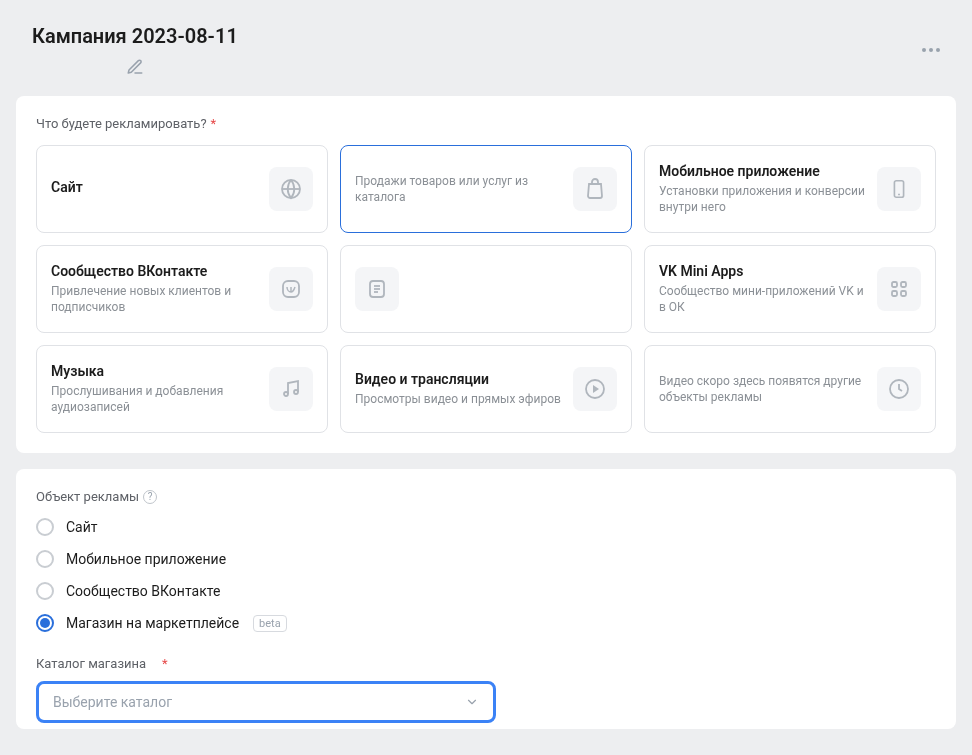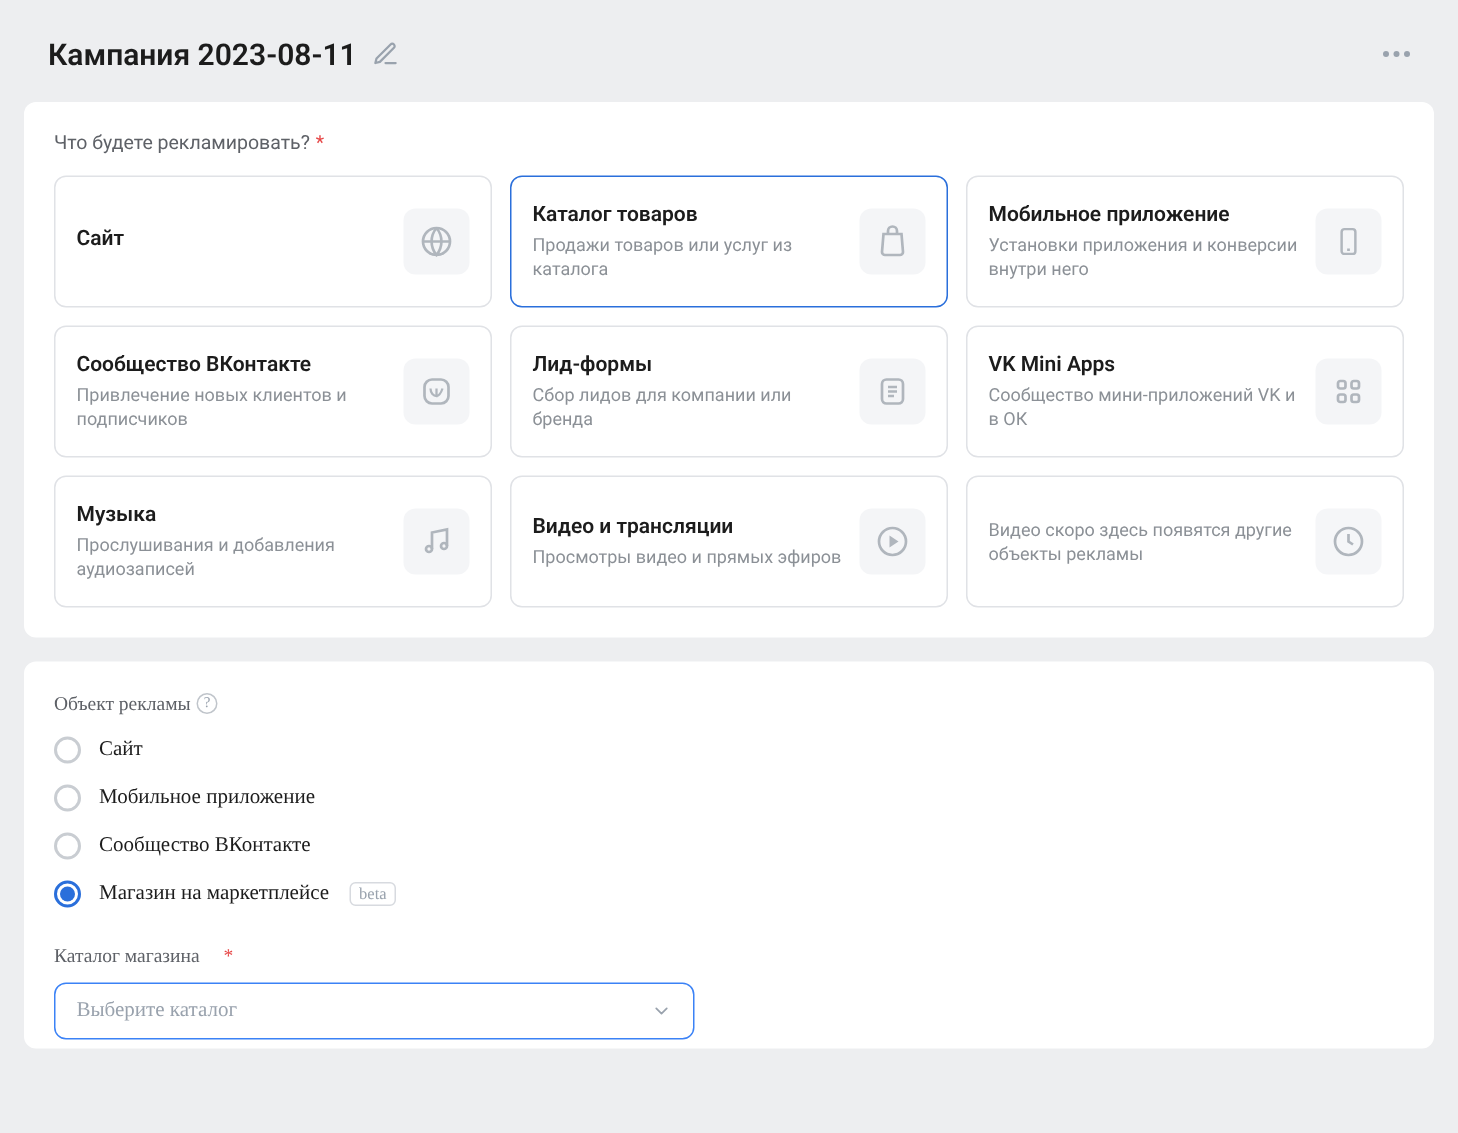--- a/index.html
+++ b/index.html
@@ -14,20 +14,21 @@
     .header {
       display: flex;
       align-items: center;
       justify-content: space-between;
       padding: 24px 32px 20px 32px;
     }
     .title-wrap {
       display: flex;
       align-items: center;
       gap: 10px;
+      flex-direction: column;
     }
     .title {
       font-size: 20px;
       font-weight: 600;
       color: #1c1c1c;
     }
     .edit-icon {
       color: #99a2ad;
       cursor: pointer;
     }
@@ -142,22 +143,22 @@
     .help-icon{
       width:14px;height:14px;border:1px solid #c0c5cb;border-radius:50%;
       display:inline-flex;align-items:center;justify-content:center;
       font-size:10px;color:#99a2ad;line-height:1;
     }
     .select-label{
       font-size:13px;color:#5e6167;margin-bottom:10px;
       display:flex;align-items:center;gap:16px;
     }
     .select{
-      width:427px;
-      border:1px solid #3b82f6;
+      width:460px;
+      border:3px solid #3b82f6;
       border-radius:8px;
       padding:10px 14px;
       display:flex;align-items:center;justify-content:space-between;
       cursor:pointer;
       color:#99a2ad;
       font-size:14px;
     }
     .chev{color:#99a2ad;}
     svg{display:block;}
   </style>
@@ -194,21 +195,20 @@
         <div class="card-icon">
           <svg width="24" height="24" viewBox="0 0 24 24" fill="none" stroke="currentColor" stroke-width="1.8">
             <circle cx="12" cy="12" r="9"></circle>
             <line x1="3" y1="12" x2="21" y2="12"></line>
             <path d="M12 3a14 14 0 0 1 0 18a14 14 0 0 1 0-18"></path>
           </svg>
         </div>
       </div>
       <div class="card selected">
         <div class="card-text">
-          <div class="card-title">Каталог товаров</div>
           <div class="card-desc">Продажи товаров или услуг из каталога</div>
         </div>
         <div class="card-icon">
           <svg width="24" height="24" viewBox="0 0 24 24" fill="none" stroke="currentColor" stroke-width="1.8">
             <path d="M6 7h12l1 12a2 2 0 0 1-2 2H7a2 2 0 0 1-2-2l1-12z"></path>
             <path d="M9 7V5a3 3 0 0 1 6 0v2"></path>
           </svg>
         </div>
       </div>
       <div class="card">
@@ -229,24 +229,20 @@
           <div class="card-desc">Привлечение новых клиентов и подписчиков</div>
         </div>
         <div class="card-icon">
           <svg width="24" height="24" viewBox="0 0 24 24" fill="none" stroke="currentColor" stroke-width="1.8">
             <rect x="4" y="4" width="16" height="16" rx="5"></rect>
             <path d="M8 10c0 3 2 5 4 5v-5m0 5c2 0 3-2 4-5" stroke-width="1.5"></path>
           </svg>
         </div>
       </div>
       <div class="card">
-        <div class="card-text">
-          <div class="card-title">Лид-формы</div>
-          <div class="card-desc">Сбор лидов для компании или бренда</div>
-        </div>
         <div class="card-icon">
           <svg width="24" height="24" viewBox="0 0 24 24" fill="none" stroke="currentColor" stroke-width="1.8">
             <rect x="5" y="4" width="14" height="16" rx="3"></rect>
             <line x1="9" y1="9" x2="15" y2="9"></line>
             <line x1="9" y1="12" x2="15" y2="12"></line>
             <line x1="9" y1="15" x2="13" y2="15"></line>
           </svg>
         </div>
       </div>
       <div class="card">
@@ -295,21 +291,21 @@
         <div class="card-icon">
           <svg width="24" height="24" viewBox="0 0 24 24" fill="none" stroke="currentColor" stroke-width="1.8">
             <circle cx="12" cy="12" r="9"></circle>
             <polyline points="12 7 12 12 15 14"></polyline>
           </svg>
         </div>
       </div>
     </div>
 </div>
 
-<div class="panel" style="padding-bottom:6px;font-family:Liberation Serif, serif;">
+<div class="panel" style="padding-bottom:6px;">
   <div class="section-label">
     <span>Объект рекламы</span>
     <span class="help-icon">?</span>
   </div>
   <div class="radio-list" id="radio-list">
       <div class="radio-item">
         <span class="radio"></span>
         <span>Сайт</span>
       </div>
       <div class="radio-item">

